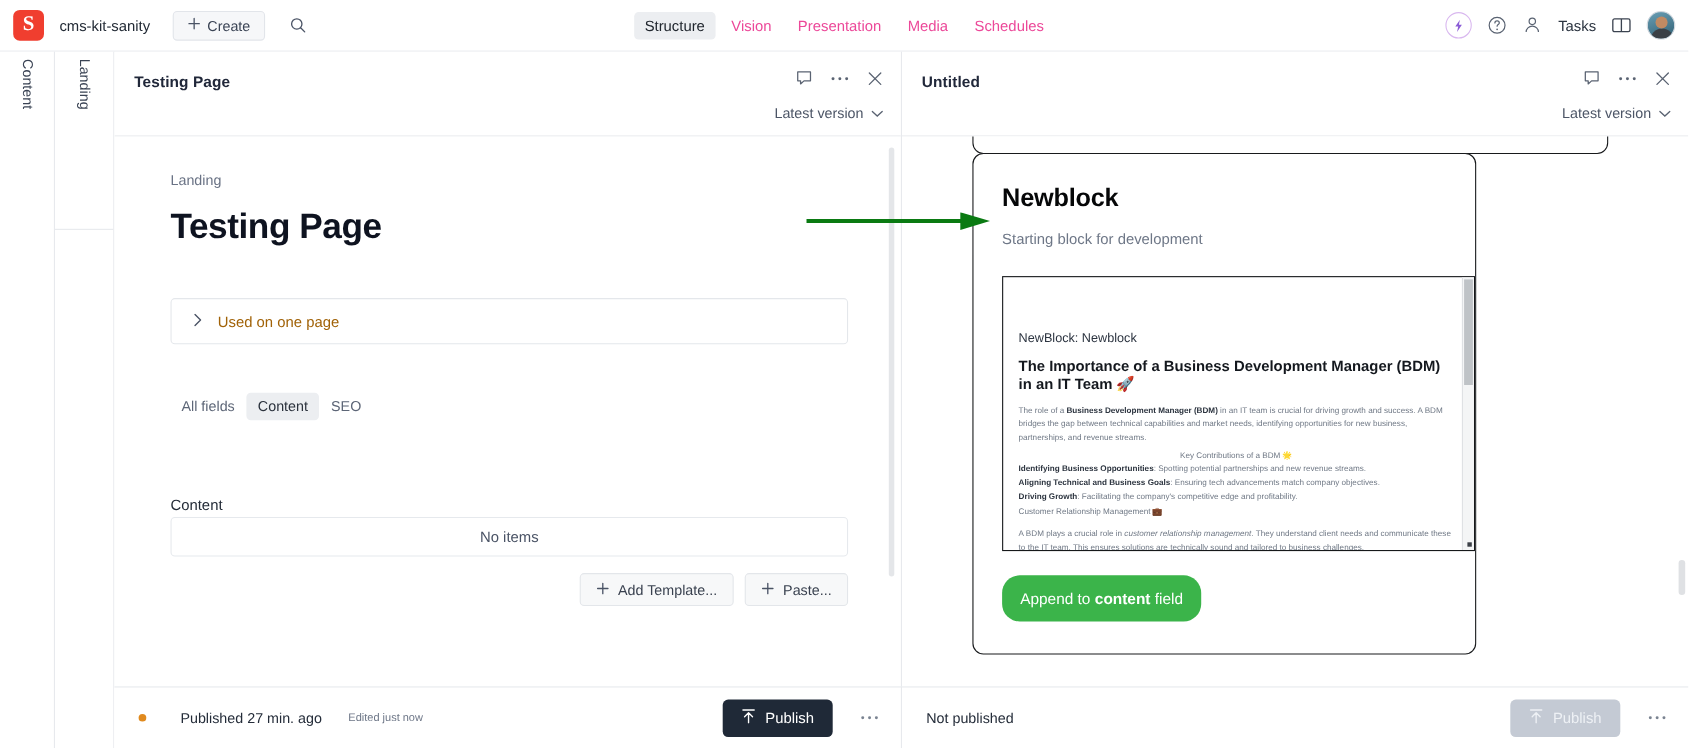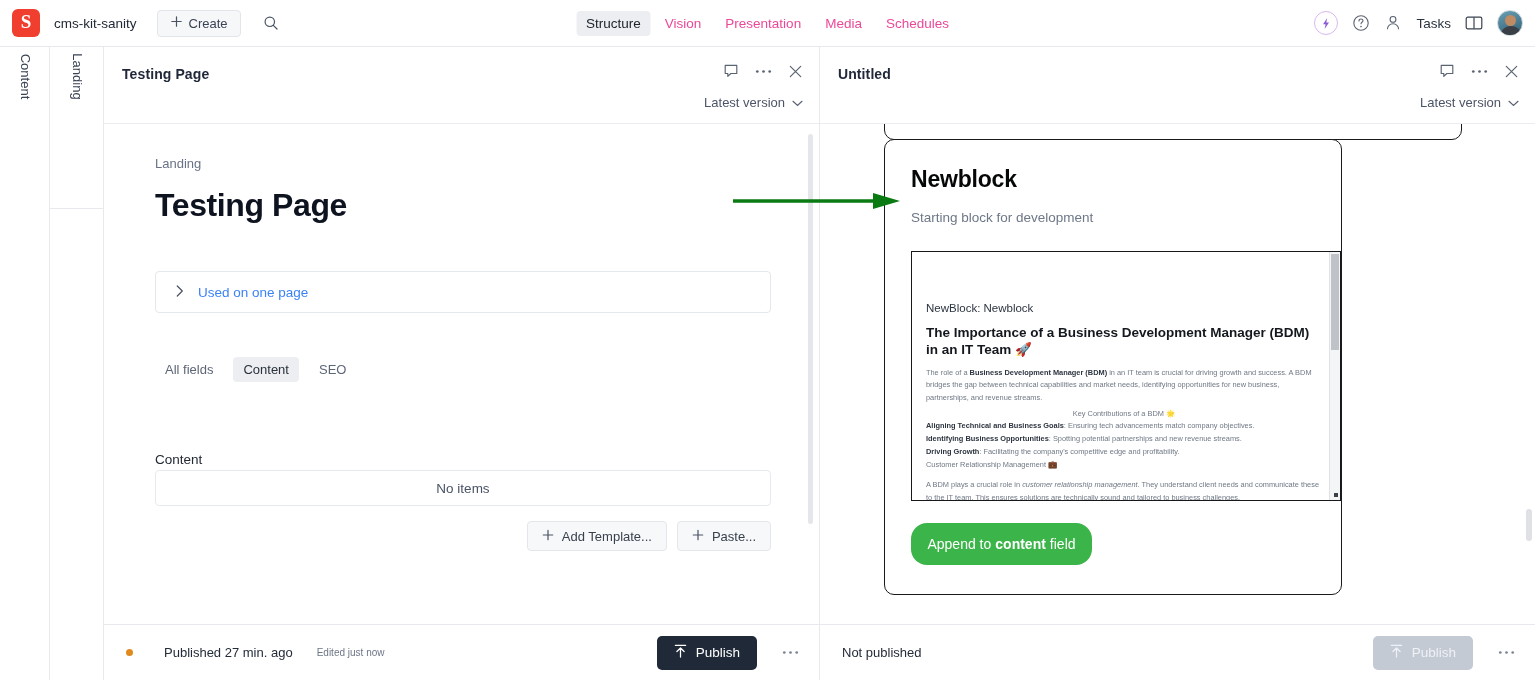--- a/index.html
+++ b/index.html
@@ -103,23 +103,23 @@
   .pane-body { position: relative; height: 556px; }
   .pane-scroll { position: absolute; inset: 0; overflow: hidden; }
 
   
   #doc-left { padding: 32px 48px 0 51px; }
   .crumb { font-size: 13px; color: #6a7385; }
   .doc-title { font-size: 32px; font-weight: 700; color: #0e1320; margin-top: 16px; letter-spacing: -.4px; }
   .used-box {
     margin-top: 47px; height: 42px; border: 1px solid #e4e7eb; border-radius: 4px;
     display: flex; align-items: center; gap: 14px; padding: 0 20px;
-    font-size: 13.5px; color: #3b82f6; cursor: pointer; background: #fff;
-  }
-  .fieldtabs { margin-top: 44px; display: flex; align-items: center; gap: 10px; }
+    font-size: 13.5px; color: #a16207; cursor: pointer; background: #fff;
+  }
+  .fieldtabs { margin-top: 44px; display: flex; align-items: center; gap: 1px; }
   .ftab { font-size: 13px; color: #5d6677; padding: 5px 10px; border-radius: 4px; cursor: pointer; }
   .ftab.active { background: #eceef1; color: #2a313c; }
   .field-label { margin-top: 70px; font-size: 13.5px; color: #222a36; }
   .noitems {
     margin-top: 3px; height: 36px; border: 1px solid #e6e9ed; border-radius: 4px;
     display: flex; align-items: center; justify-content: center;
     font-size: 13.5px; color: #4a5costs; color: #4a5365; background: #fff;
   }
   .row-actions { margin-top: 15px; display: flex; justify-content: flex-end; gap: 10px; }
   .ghost-btn {
@@ -419,24 +419,24 @@
               <div class="pv-kicker">NewBlock: Newblock</div>
               <div class="pv-h1">The Importance of a Business Development Manager (BDM) in an IT Team 🚀</div>
 
               <div class="pv-p">
                 <span>The role of a </span><b>Business Development Manager (BDM)</b><span> in an IT team is crucial for driving growth and success. A BDM bridges the gap between technical capabilities and market needs, identifying opportunities for new business, partnerships, and revenue streams.</span>
               </div>
 
               <div class="pv-mini pv-list">Key Contributions of a BDM 🌟</div>
 
               <div class="pv-mini">
-                <b>Aligning Technical and Business Goals</b><span>: Ensuring tech advancements match company objectives.</span>
+                <b>Identifying Business Opportunities</b><span>: Spotting potential partnerships and new revenue streams.</span>
               </div>
               <div class="pv-mini">
-                <b>Identifying Business Opportunities</b><span>: Spotting potential partnerships and new revenue streams.</span>
+                <b>Aligning Technical and Business Goals</b><span>: Ensuring tech advancements match company objectives.</span>
               </div>
               <div class="pv-mini">
                 <b>Driving Growth</b><span>: Facilitating the company's competitive edge and profitability.</span>
               </div>
 
               <div class="pv-mini">Customer Relationship Management 💼</div>
 
               <div class="pv-p">
                 <span>A BDM plays a crucial role in </span><i>customer relationship management</i><span>. They understand client needs and communicate these to the IT team. This ensures solutions are technically sound and tailored to business challenges.</span>
               </div>

